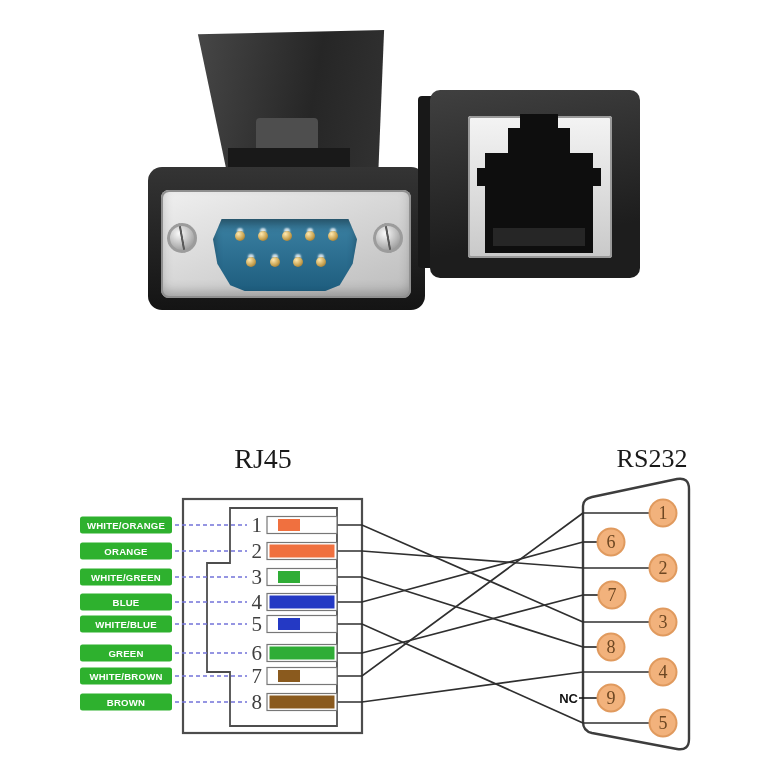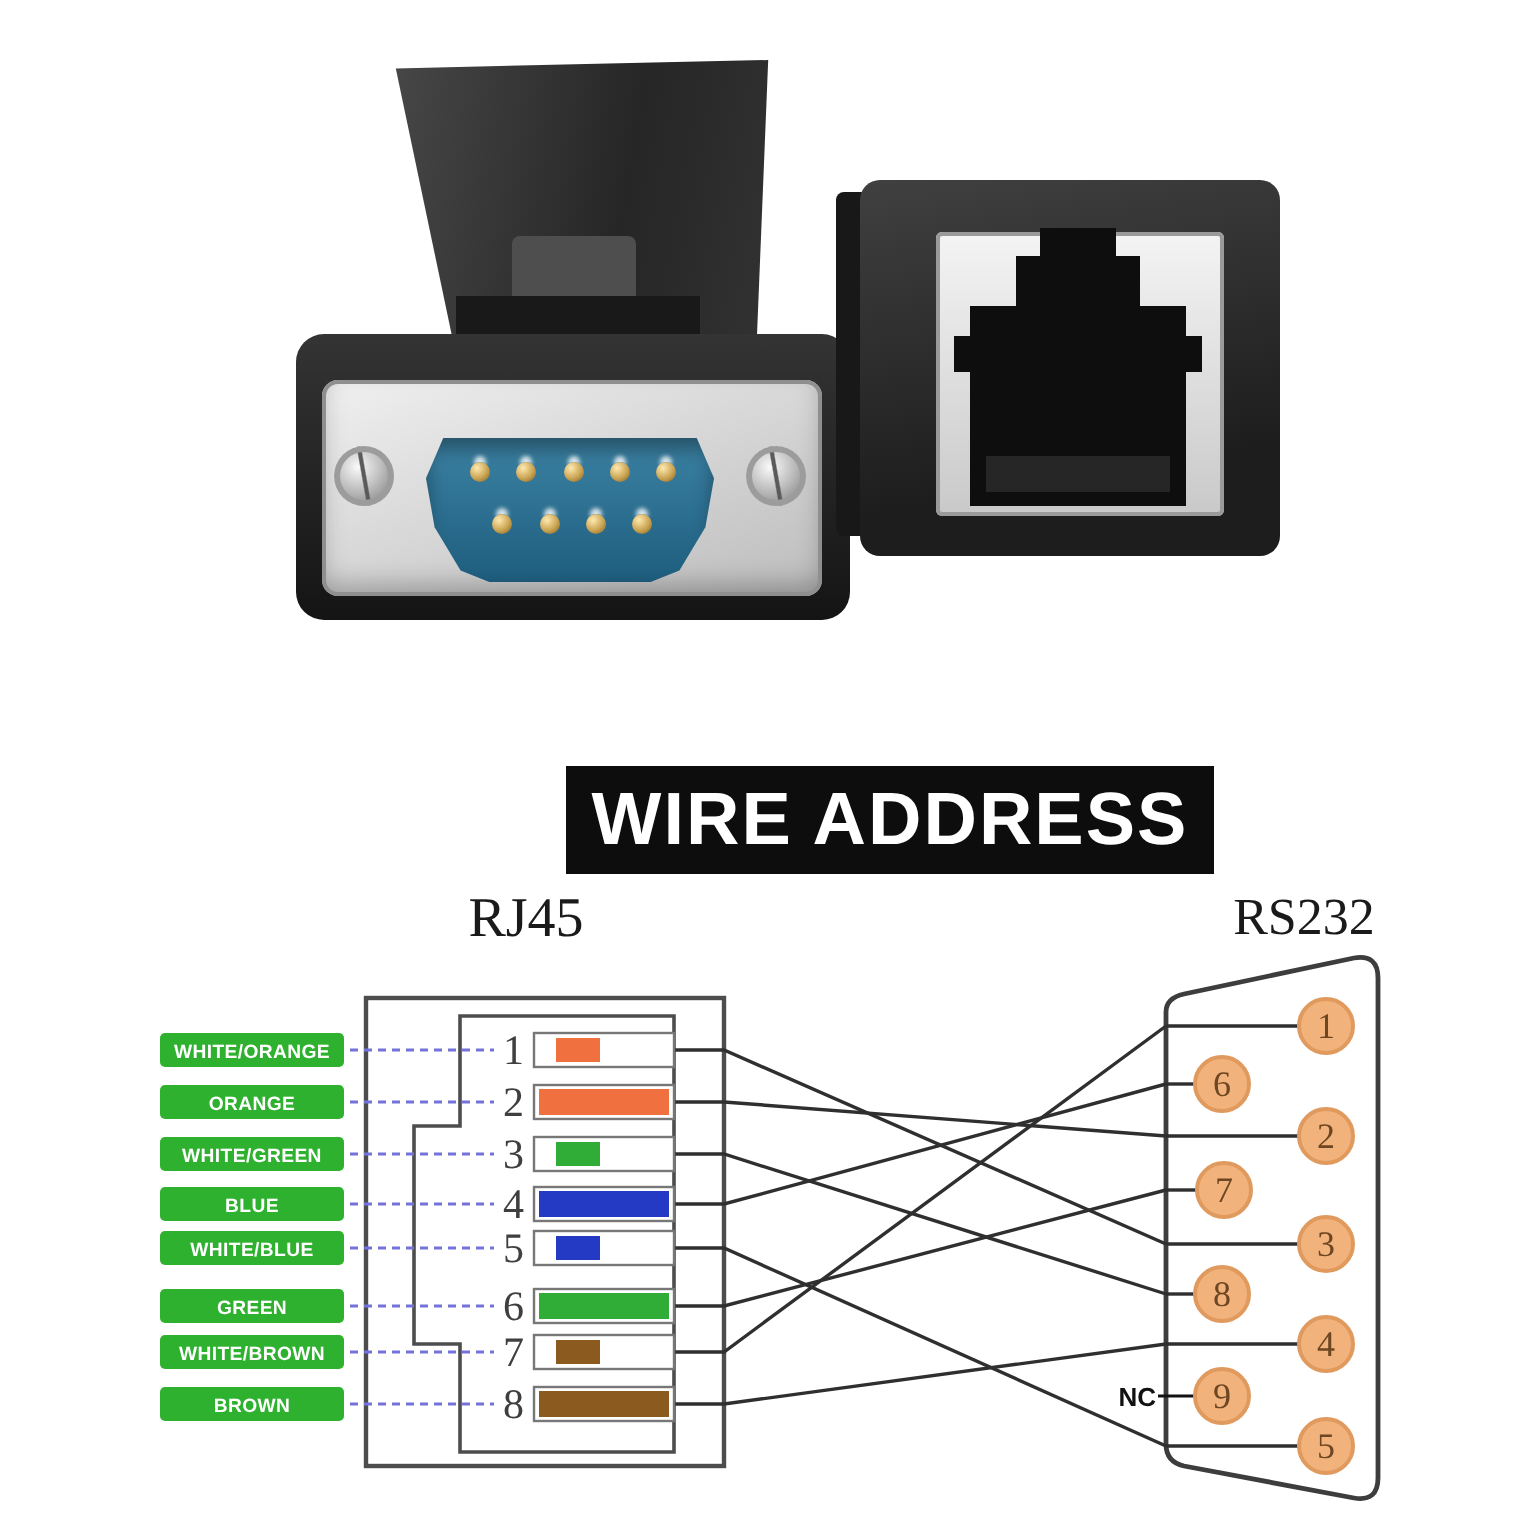--- a/index.html
+++ b/index.html
@@ -79,23 +79,20 @@
     <div class="abs cube"></div>
     <div class="abs jack-face"></div>
     <div class="abs jack-dark jack-main"></div>
     <div class="abs jack-dark jack-tab-mid"></div>
     <div class="abs jack-dark jack-tab-top"></div>
     <div class="abs jack-dark notch-l"></div>
     <div class="abs jack-dark notch-r"></div>
     <div class="abs jack-floor"></div>
   </div>
 
-  <div class="abs title-bar">
-    <span>WIRE ADDRESS</span>
-  </div>
 
   <svg id="diagram-svg" viewBox="0 0 768 768">
     <text x="263" y="468" text-anchor="middle" font-size="28" fill="#1a1a1a">RJ45</text>
     <text x="652" y="467" text-anchor="middle" font-size="26" fill="#1a1a1a">RS232</text>
     <g id="gen">
         <rect x="183" y="499" width="179" height="234" fill="none" stroke="#4d4d4d" stroke-width="2.2"></rect>
         <path d="M337,508 L230,508 L230,563 L207,563 L207,672 L230,672 L230,726 L337,726 Z" fill="none" stroke="#4d4d4d" stroke-width="1.8"></path>
         <path d="M583,506 L583,722 Q583,731 592,733 L677,749 Q689,751 689,739 L689,489 Q689,477 677,479 L592,497 Q583,499 583,506 Z" fill="none" stroke="#3d3d3d" stroke-width="2.4"></path>
         <path d="M337,525 L362,525 L583,622" fill="none" stroke="#2f2f2f" stroke-width="1.7"></path>
         <path d="M337,551 L362,551 L583,568" fill="none" stroke="#2f2f2f" stroke-width="1.7"></path>

